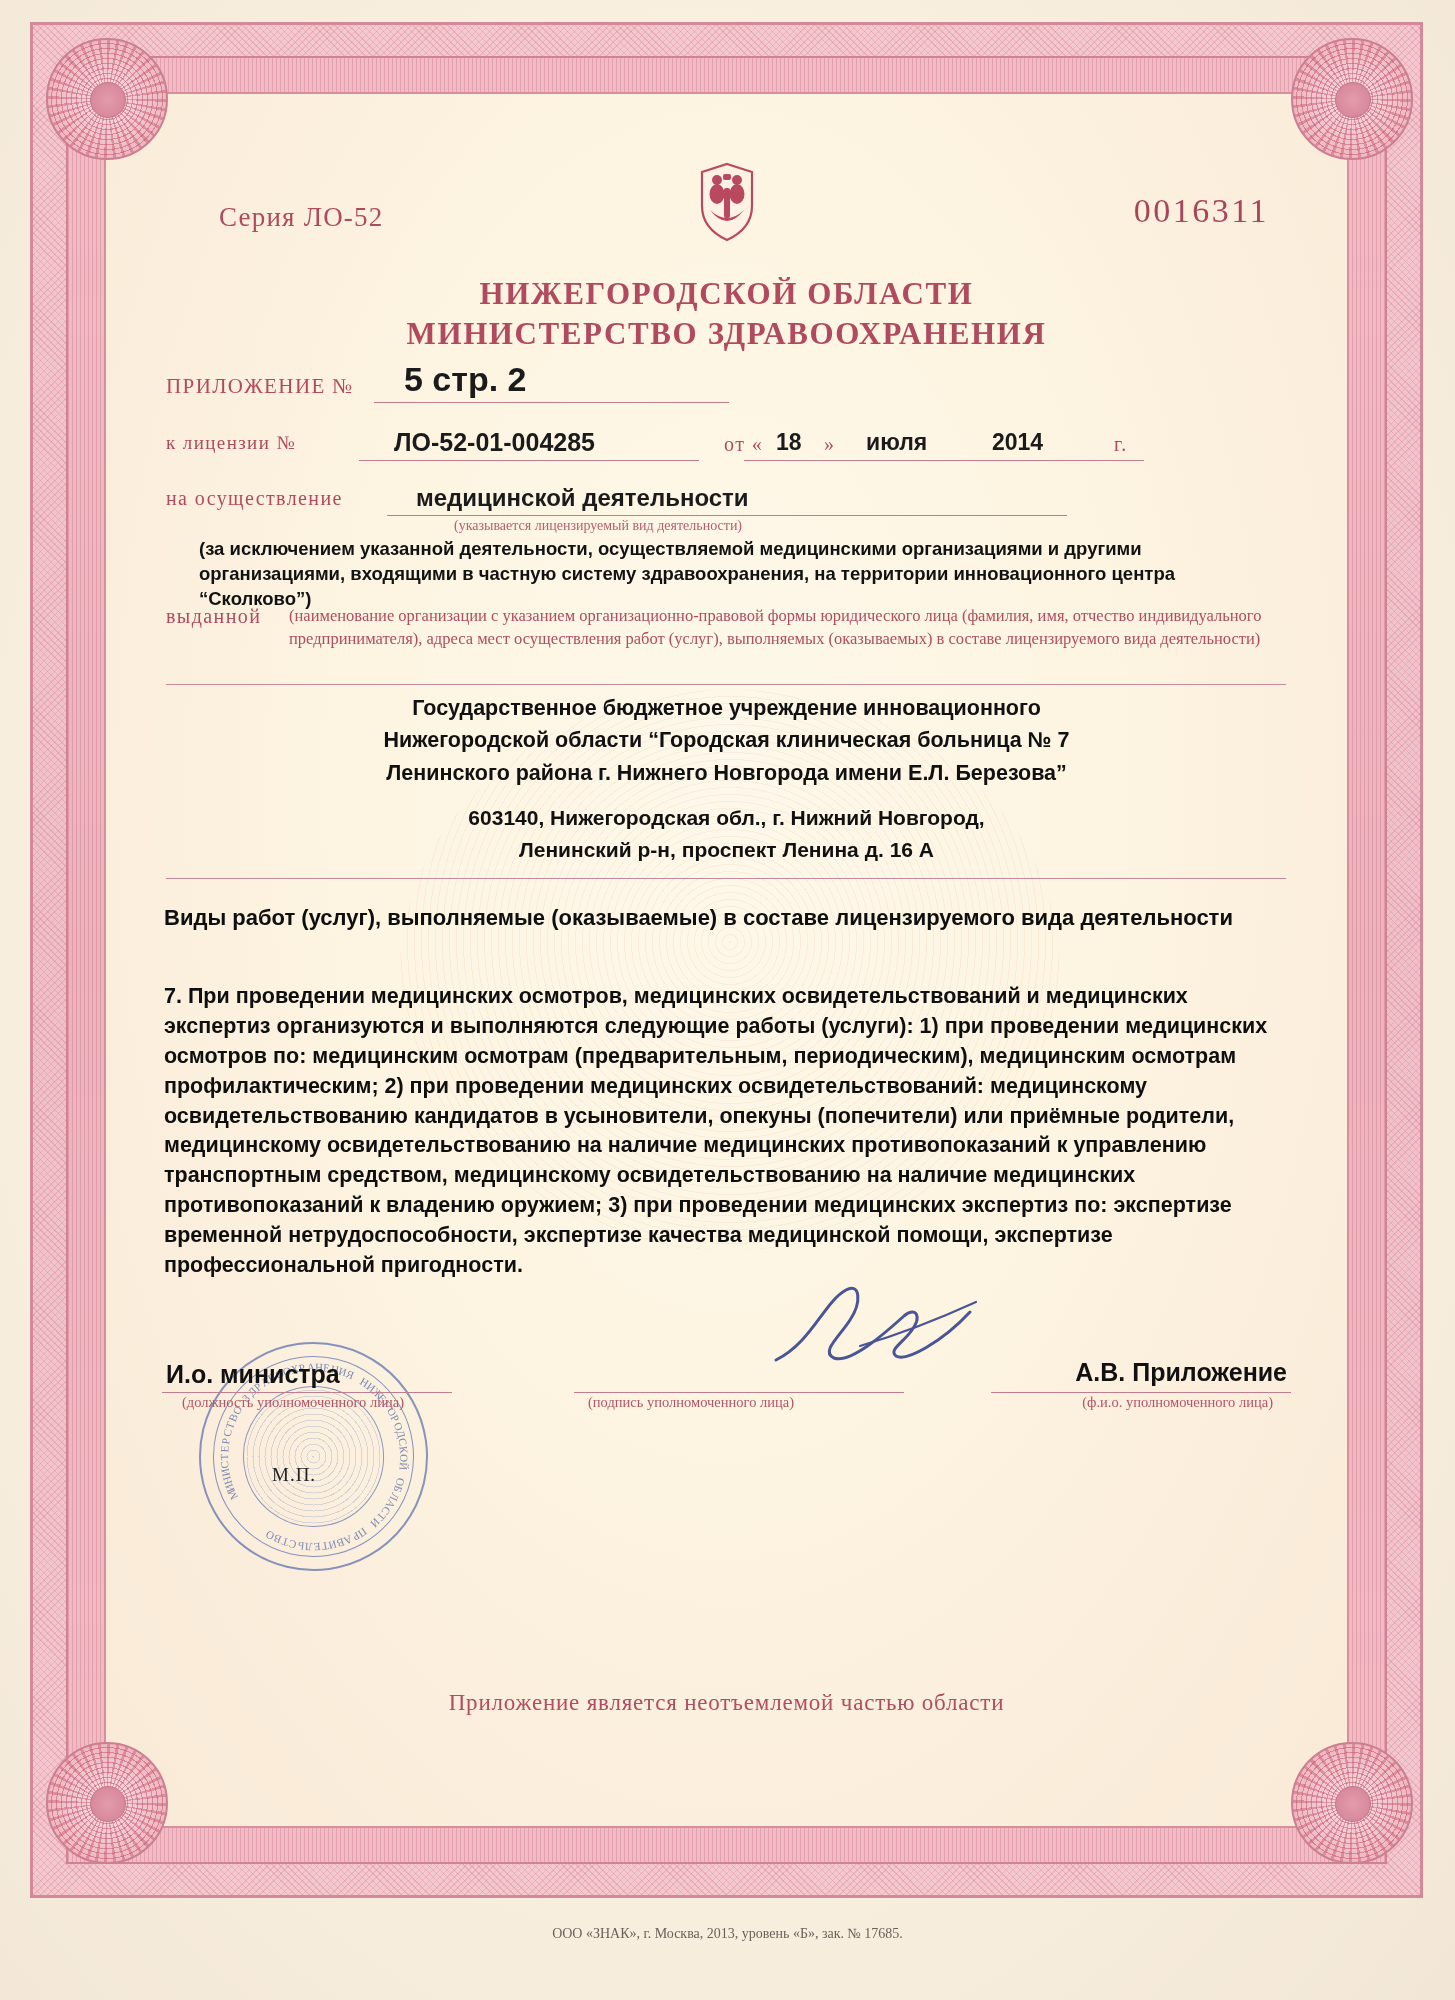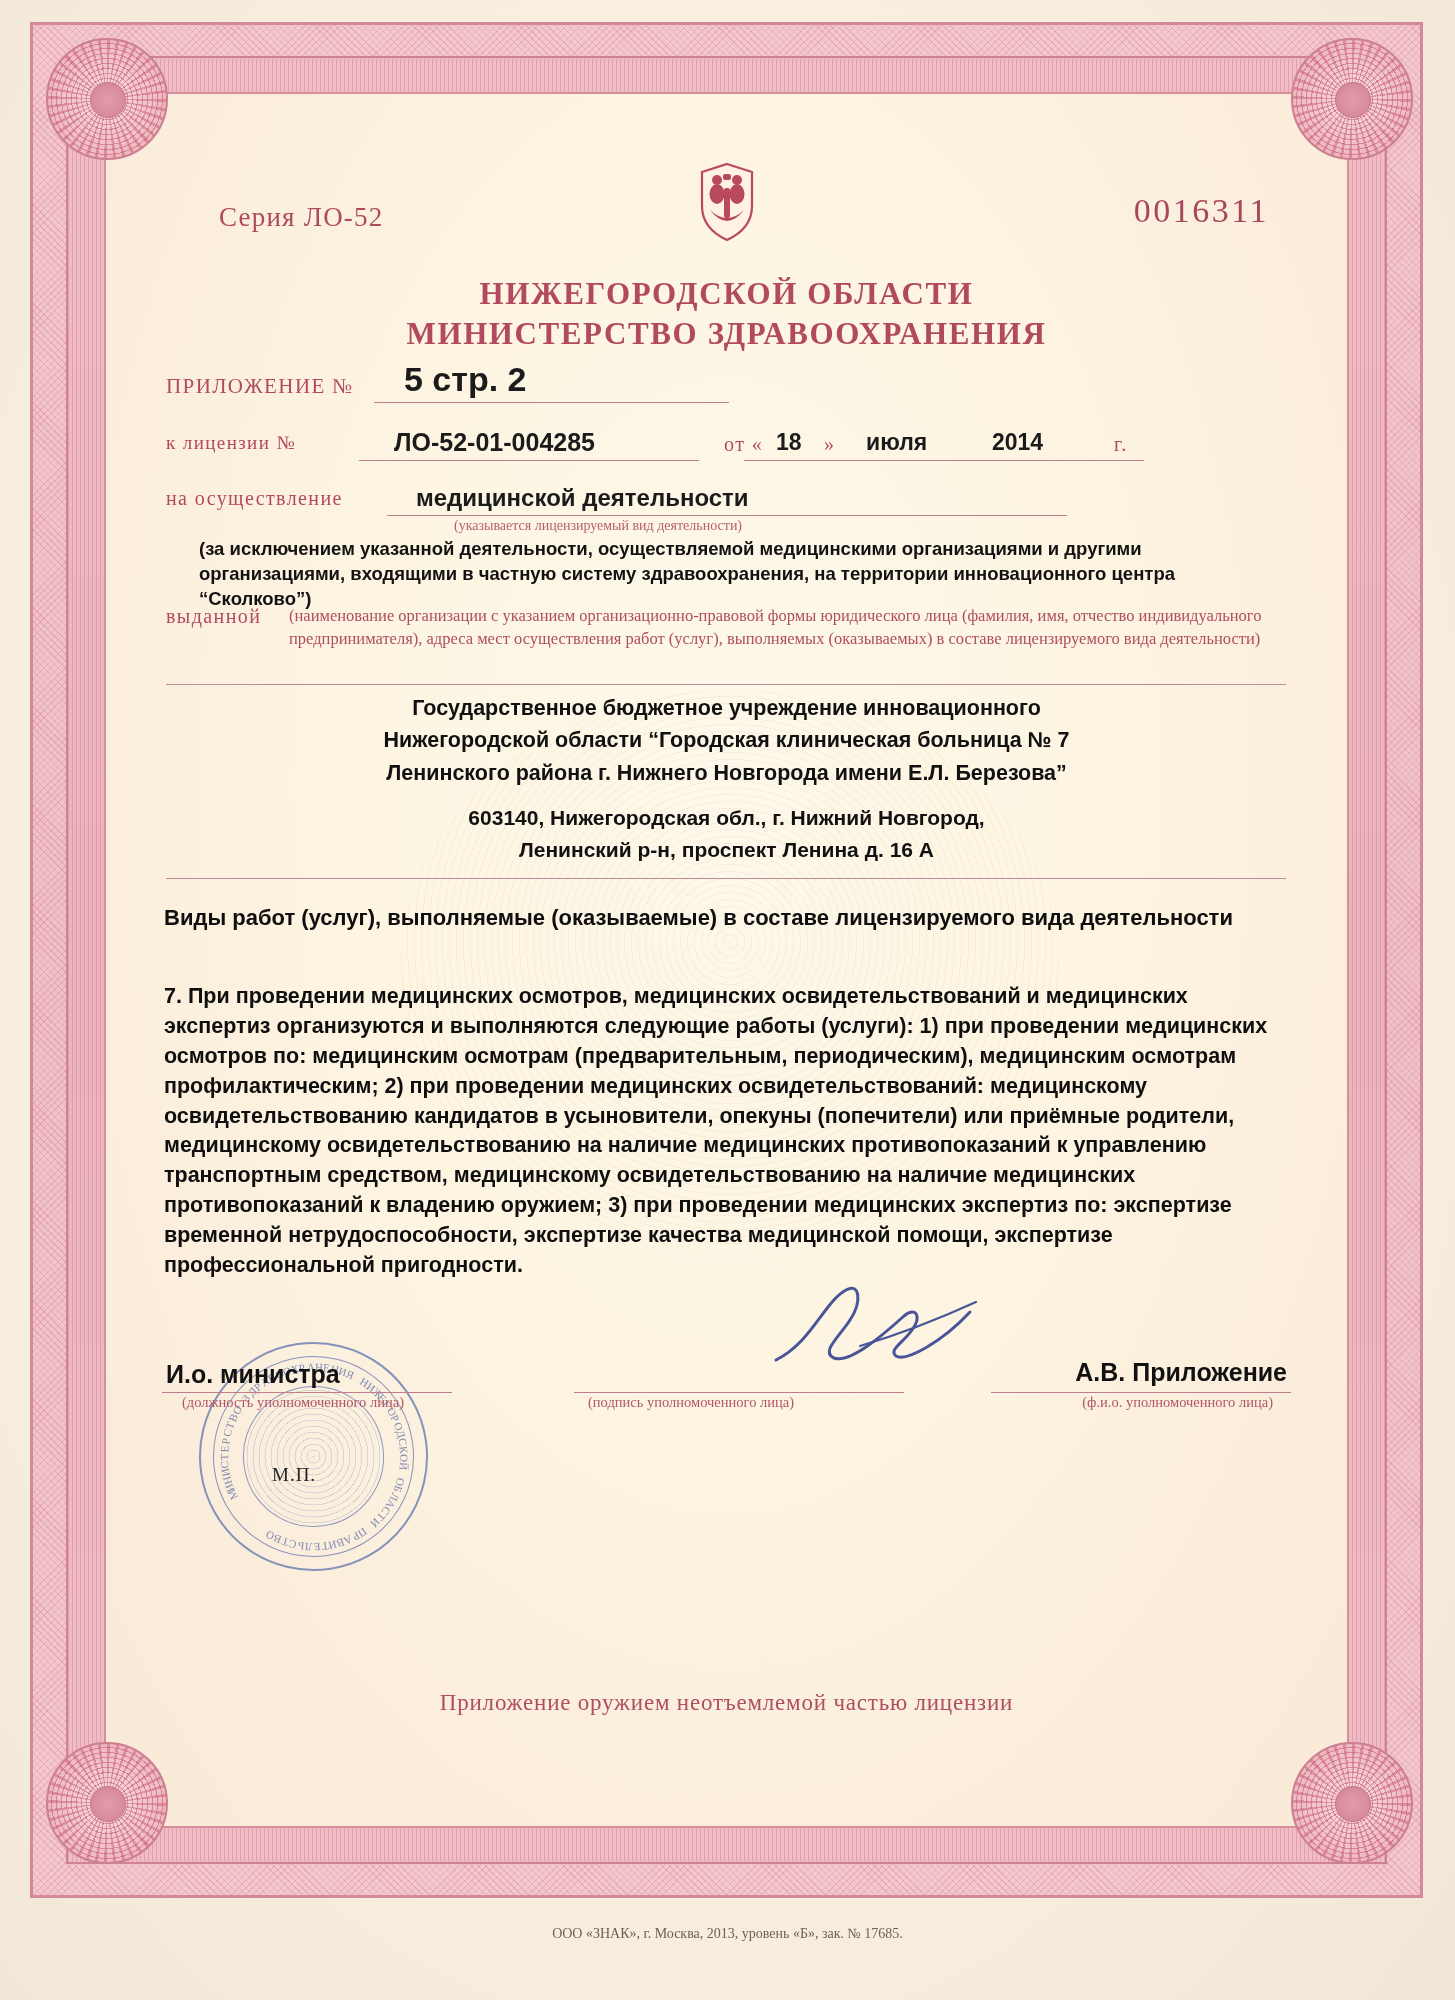--- a/index.html
+++ b/index.html
@@ -531,17 +531,17 @@
 
     <div class="sign-line" style="left:470px; top:1300px; width:330px;"></div>
     <div class="sign-cap" style="left:484px; top:1302px;">(подпись уполномоченного лица)</div>
 
     <div class="sign-name-right">А.В. Приложение</div>
     <div class="sign-line" style="right:58px; top:1300px; width:300px;"></div>
     <div class="sign-cap" style="right:76px; top:1302px;">(ф.и.о. уполномоченного лица)</div>
 
     <div class="mp">М.П.</div>
 
-    <div class="footer-note">Приложение оружием неотъемлемой частью лицензии</div>
+    <div class="footer-note">Приложение является неотъемлемой частью области</div>
   </div>
 
   <div class="print-info">ООО «ЗНАК», г. Москва, 2013, уровень «Б», зак. № 17685.</div>
 </div>
 
 </body></html>

